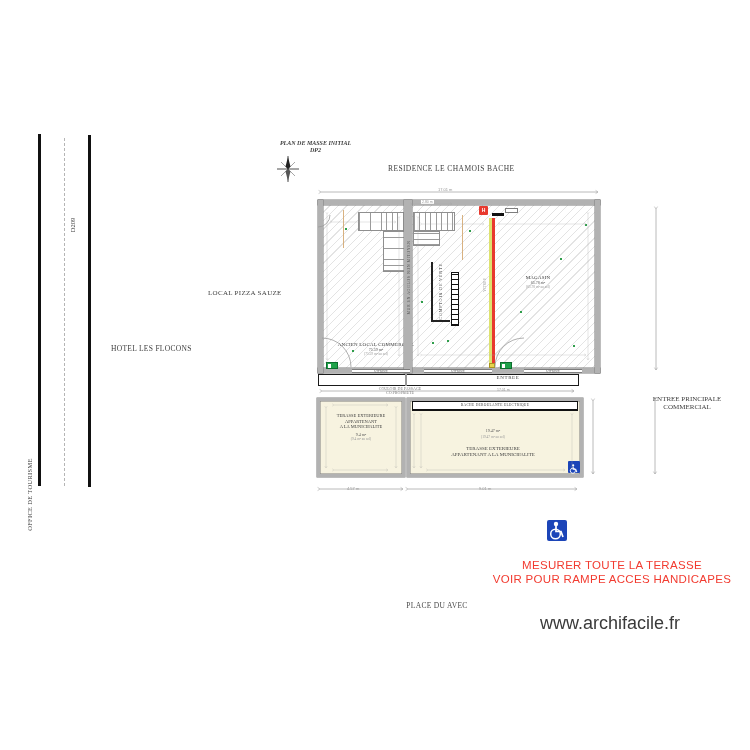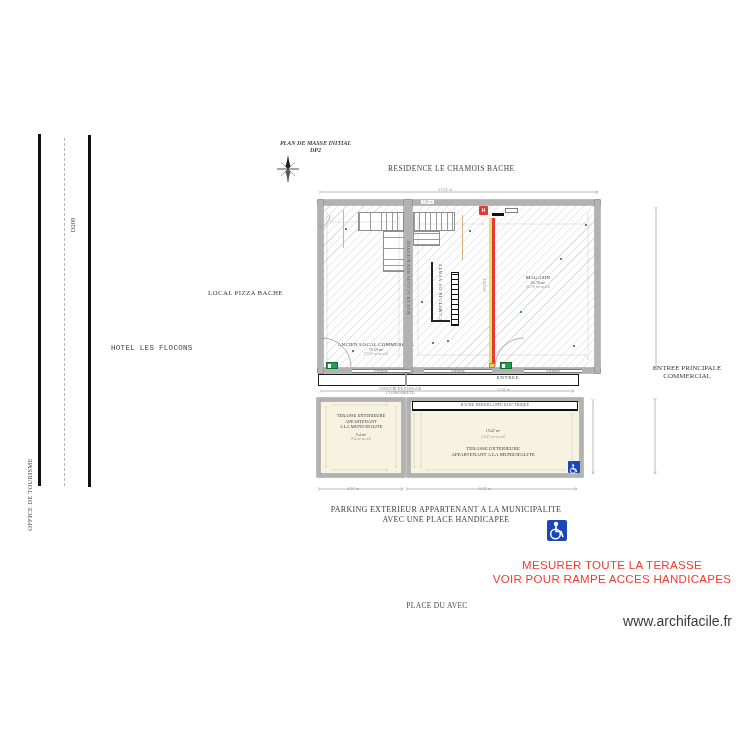--- a/index.html
+++ b/index.html
@@ -34,22 +34,22 @@
 </head>
 <body>
 
 <div id="page">
 
   <div class="abs" style="left:38px;top:134px;width:3px;height:352px;background:#111;"></div>
   <div class="abs" style="left:88px;top:135px;width:3px;height:352px;background:#111;"></div>
   <div class="abs" style="left:64px;top:138px;width:0;height:348px;border-left:1px dashed #b5b5b5;"></div>
   <div class="t rot c" style="left:55px;top:220px;width:36px;height:10px;font-size:6.5px;line-height:10px;">D209</div>
   <div class="t rot c" style="left:-11px;top:489px;width:80px;height:11px;font-size:6.5px;line-height:11px;letter-spacing:.3px;">OFFICE DE TOURISME</div>
-  <div class="t" style="left:111px;top:344px;font-size:7.5px;letter-spacing:.3px;font-family:Liberation Mono, monospace;">HOTEL LES FLOCONS</div>
-  <div class="t" style="left:208px;top:289px;font-size:7px;letter-spacing:.3px;">LOCAL PIZZA BACHE</div>
+  <div class="t" style="left:111px;top:344px;font-size:7.5px;letter-spacing:.3px;">HOTEL LES FLOCONS</div>
+  <div class="t" style="left:208px;top:289px;font-size:7px;letter-spacing:.3px;">LOCAL PIZZA SAUZE</div>
 
   <div class="t c" style="left:258px;top:140px;width:115px;font-size:6px;font-weight:bold;font-style:italic;line-height:7px;white-space:normal;">
     <div>PLAN DE MASSE INITIAL</div>
     <div>DP2</div>
   </div>
   <div class="t" style="left:388px;top:164px;font-size:7.5px;letter-spacing:.4px;">RESIDENCE LE CHAMOIS BACHE</div>
 
   <div class="hatch" style="left:318px;top:200px;width:282px;height:173px;"></div>
 
   <div class="stair trV" style="left:358px;top:212px;width:50px;height:19px;"></div>
@@ -150,45 +150,41 @@
       <circle cx="8" cy="13.5" r="4.5" stroke="#fff" stroke-width="1.6" fill="none"></circle>
       </svg>
   </div>
 
   <div class="d" style="left:437px;top:188px;">17.01 m</div>
   <div class="d" style="left:421px;top:200px;font-size:3.5px;">2.80 m</div>
   <div class="d" style="left:496px;top:388px;font-size:3.5px;">17.01 m</div>
   <div class="d" style="left:346px;top:487px;">4.57 m</div>
   <div class="d" style="left:478px;top:487px;">9.01 m</div>
 
-  <div class="t c" style="left:628px;top:364px;width:118px;font-size:7px;line-height:8px;white-space:normal;">
+  <div class="t c" style="left:628px;top:395px;width:118px;font-size:7px;line-height:8px;white-space:normal;">
     <div>ENTREE PRINCIPALE</div>
     <div>COMMERCIAL</div>
   </div>
 
-  <div class="t c" style="left:296px;top:505px;width:300px;font-size:8px;line-height:9.5px;letter-spacing:.3px;white-space:normal;">
-    <div>PARKING EXTERIEUR APPARTENANT A LA MUNICIPALITE</div>
-    <div>AVEC UNE PLACE HANDICAPEE</div>
-  </div>
   <div class="abs" style="left:547px;top:520px;width:20px;height:21px;background:#1c45b8;border-radius:2px;">
     <svg width="20" height="21" viewBox="0 0 20 21">
         <circle cx="9" cy="4" r="2.2" fill="#fff"></circle>
       <path d="M9 6 L9 11.5 L14 11.5 L16 17" stroke="#fff" stroke-width="1.7" fill="none"></path>
       <circle cx="8.5" cy="14" r="4.8" stroke="#fff" stroke-width="1.5" fill="none"></circle>
       </svg>
   </div>
 
   <div class="t c sans" style="left:462px;top:559px;width:300px;font-size:11.5px;line-height:13.5px;color:#f23b30;letter-spacing:.3px;white-space:normal;">
     <div>MESURER TOUTE LA TERASSE</div>
     <div>VOIR POUR RAMPE ACCES HANDICAPES</div>
   </div>
 
   <div class="t c" style="left:377px;top:601px;width:120px;font-size:7.5px;letter-spacing:.3px;color:#4a4a4a;">PLACE DU AVEC</div>
 
-  <div class="t sans" style="left:540px;top:613px;width:192px;font-size:14px;color:#3a3a3a;text-align:right;">www.archifacile.fr</div>
+  <div class="t sans" style="left:540px;top:613px;width:192px;font-size:18px;color:#3a3a3a;text-align:left;">www.archifacile.fr</div>
 
   <svg class="ovl" width="750" height="750" viewBox="0 0 750 750">
     <defs>
       <marker id="m" markerWidth="7" markerHeight="7" refX="3.5" refY="3.5" orient="auto">
         <path d="M0.5,1.5 L3.5,3.5 L0.5,5.5" stroke="#9a9a9a" fill="none" stroke-width="0.8"></path>
       </marker>
     </defs>
 
     <g stroke="#222" stroke-width="0.8">
       <line x1="288" y1="156" x2="288" y2="182"></line>

